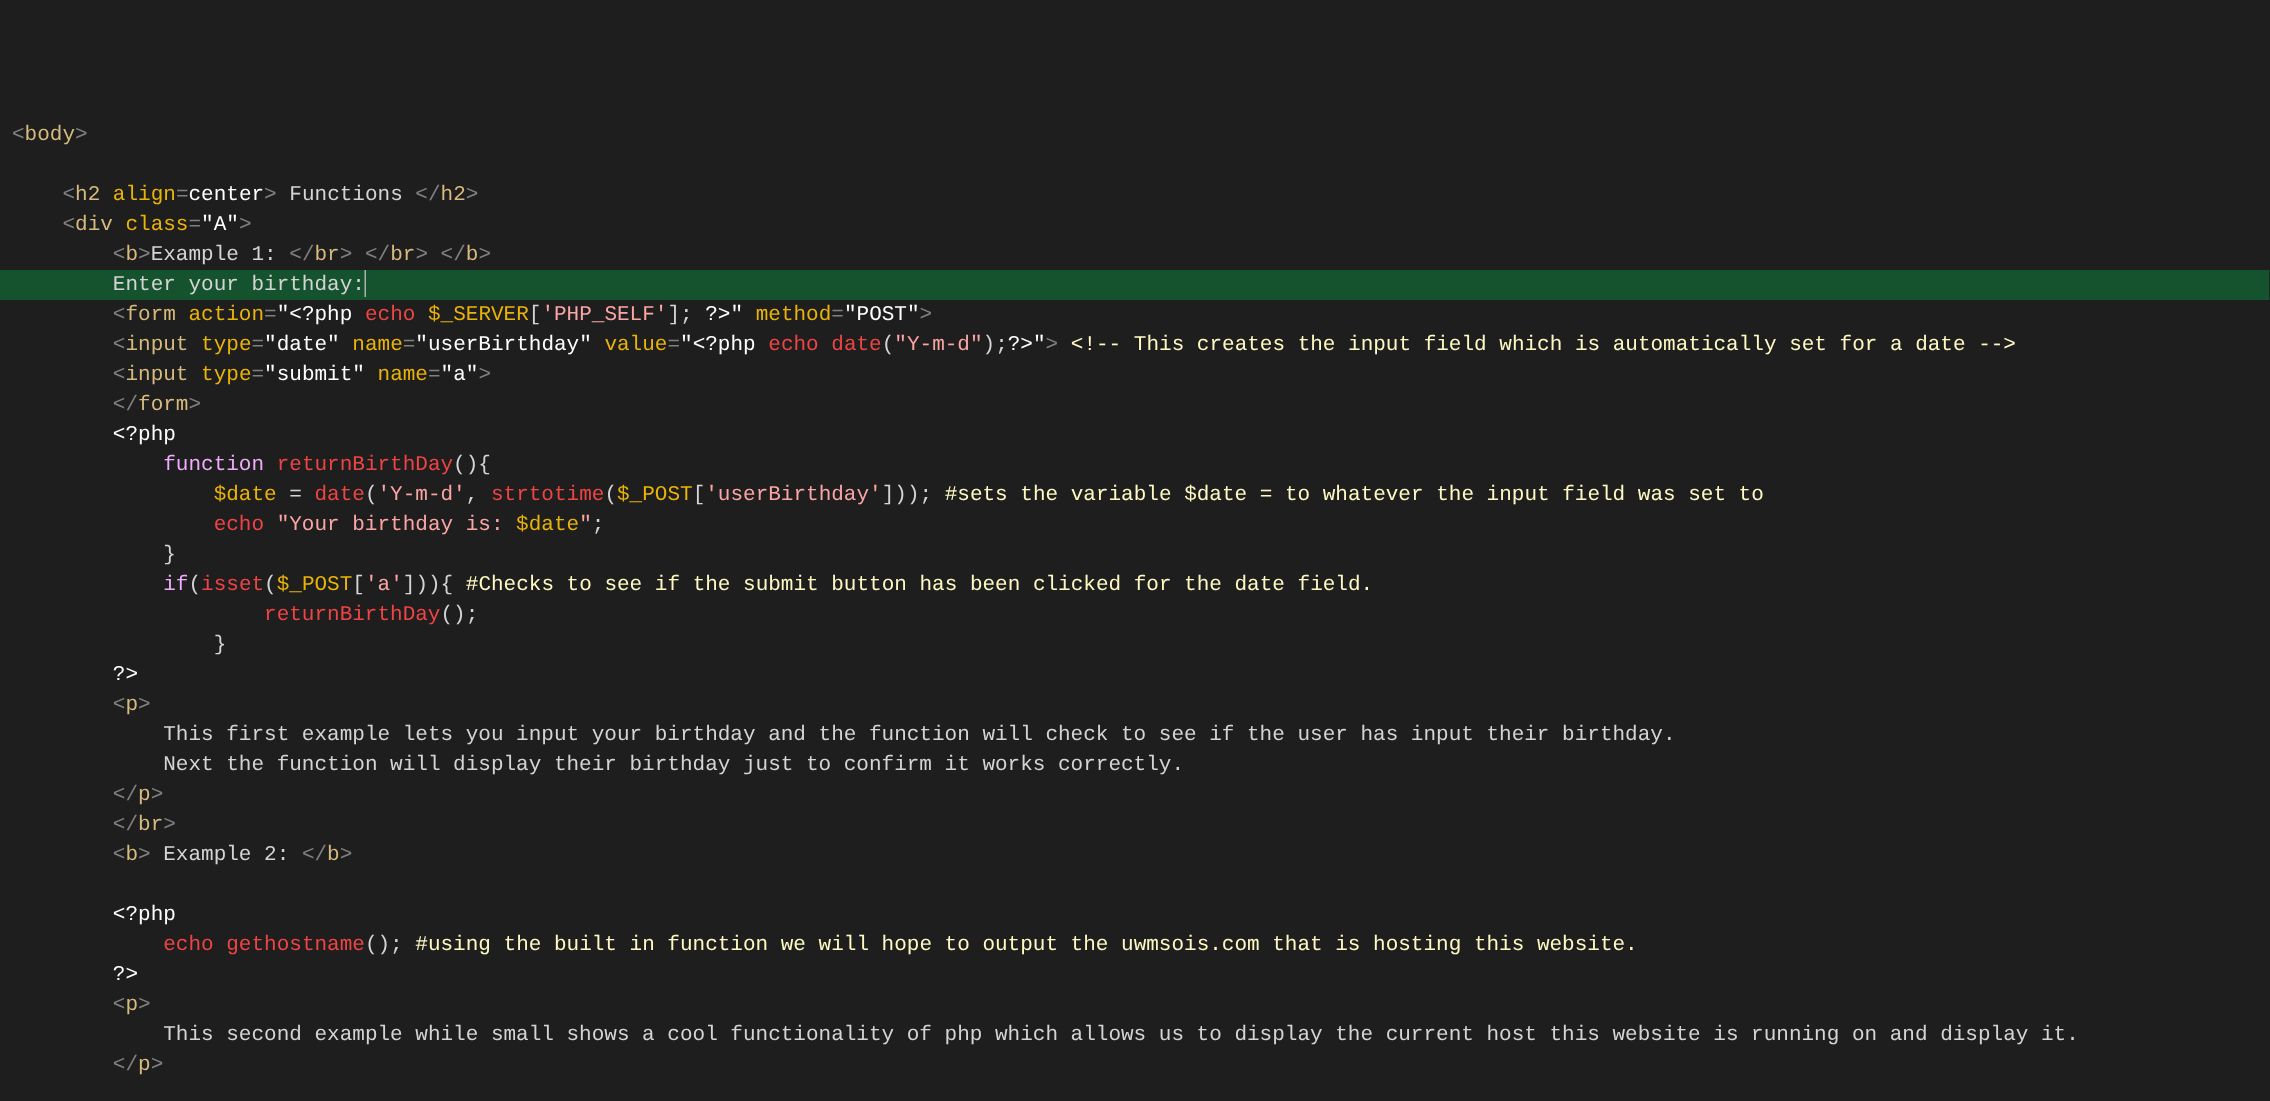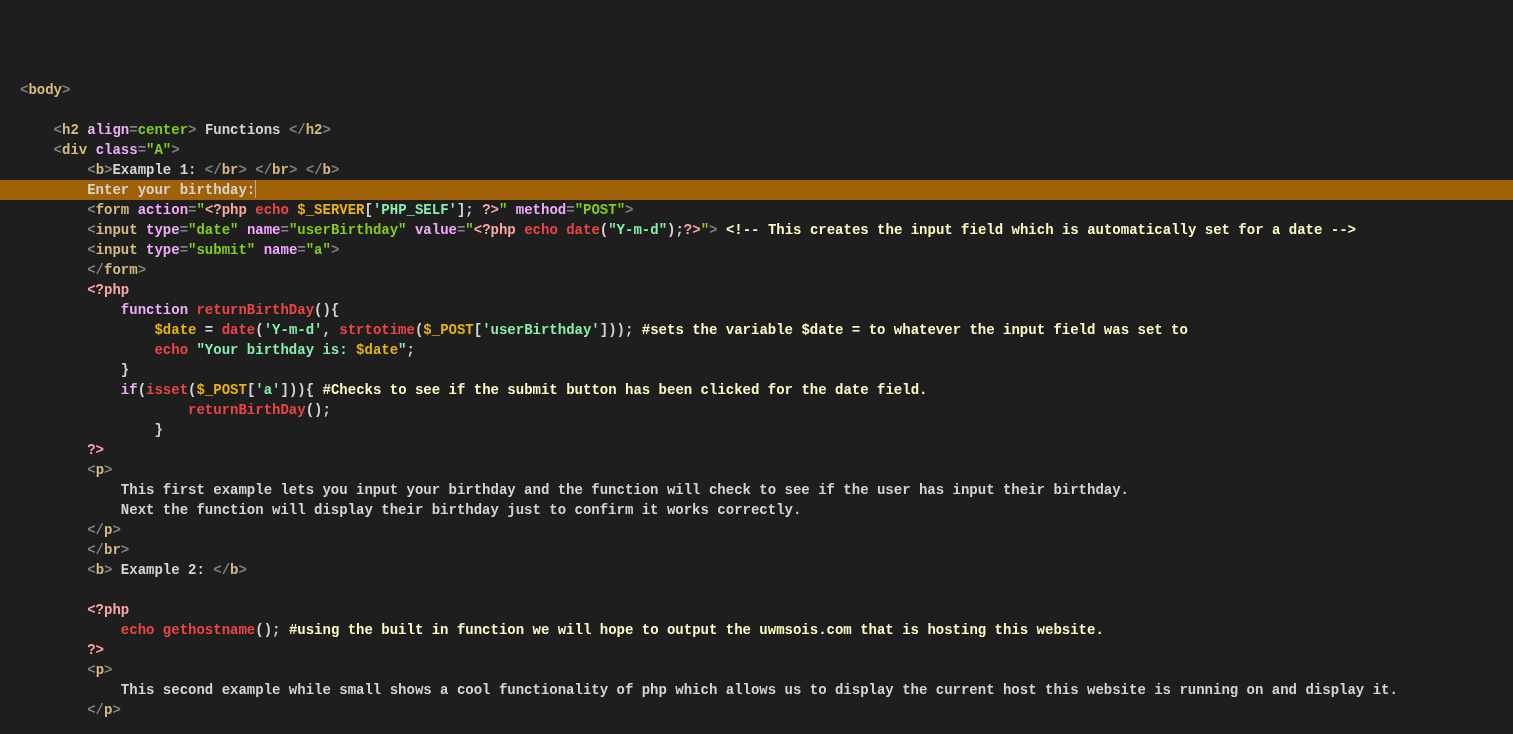--- a/index.html
+++ b/index.html
@@ -6,44 +6,43 @@
   body {
     background: #1e1e1e;
     font-family: Consolas, 'Courier New', monospace;
     font-size: 14px;
     line-height: 20px;
     color: #d4d4d4;
     white-space: pre;
     overflow-x: auto;
   }
   .line {
-    padding-left: 20px;
+    padding-left: 8px;
     height: 20px;
-    font-weight: bold;
   }
   .line.hl {
-    background: #a16207;
+    background: #14532d;
   }
   .cursor {
     border-right: 1px solid #aeafad;
     display: inline-block;
     height: 18px;
     vertical-align: text-bottom;
   }
   .t-tag     { color: #808080; }
-  .t-attr    { color: #f0abfc; text-align: right; }
-  .t-val     { color: #84cc16; }
+  .t-attr    { color: #eab308; text-align: right; }
+  .t-val     { color: #ffffff; }
   .t-white   { color: #d4d4d4; }
   .t-orange  { color: #d7ba7d; }
   .t-comment { color: #fef9c3; }
   .t-kw      { color: #f0abfc; }
   .t-fn      { color: #ef4444; }
   .t-var     { color: #eab308; }
-  .t-str     { color: #86efac; margin-top: 26px; }
-  .t-php     { color: #fca5a5; }
+  .t-str     { color: #fca5a5; margin-top: 26px; }
+  .t-php     { color: #ffffff; }
 </style>
 </head>
 <body>
 
 
 
 <div id="editor"><div class="line"><span class="t-tag">&lt;</span><span class="t-orange">body</span><span class="t-tag">&gt;</span></div><div class="line">&nbsp;</div><div class="line"><span>    </span><span class="t-tag">&lt;</span><span class="t-orange">h2</span><span> </span><span class="t-attr">align</span><span class="t-tag">=</span><span class="t-val">center</span><span class="t-tag">&gt;</span><span class="t-white"> Functions </span><span class="t-tag">&lt;/</span><span class="t-orange">h2</span><span class="t-tag">&gt;</span></div><div class="line"><span>    </span><span class="t-tag">&lt;</span><span class="t-orange">div</span><span> </span><span class="t-attr">class</span><span class="t-tag">=</span><span class="t-val">"A"</span><span class="t-tag">&gt;</span></div><div class="line"><span>        </span><span class="t-tag">&lt;</span><span class="t-orange">b</span><span class="t-tag">&gt;</span><span class="t-white">Example 1: </span><span class="t-tag">&lt;/</span><span class="t-orange">br</span><span class="t-tag">&gt;</span><span> </span><span class="t-tag">&lt;/</span><span class="t-orange">br</span><span class="t-tag">&gt;</span><span> </span><span class="t-tag">&lt;/</span><span class="t-orange">b</span><span class="t-tag">&gt;</span></div><div class="line hl"><span>        </span><span class="t-white">Enter your birthday:</span><span class="cursor"></span></div><div class="line"><span>        </span><span class="t-tag">&lt;</span><span class="t-orange">form</span><span> </span><span class="t-attr">action</span><span class="t-tag">=</span><span class="t-val">"</span><span class="t-php">&lt;?php</span><span> </span><span class="t-fn">echo</span><span> </span><span class="t-var">$_SERVER</span><span class="t-white">[</span><span class="t-str">'PHP_SELF'</span><span class="t-white">]; </span><span class="t-php">?&gt;</span><span class="t-val">"</span><span> </span><span class="t-attr">method</span><span class="t-tag">=</span><span class="t-val">"POST"</span><span class="t-tag">&gt;</span></div><div class="line"><span>        </span><span class="t-tag">&lt;</span><span class="t-orange">input</span><span> </span><span class="t-attr">type</span><span class="t-tag">=</span><span class="t-val">"date"</span><span> </span><span class="t-attr">name</span><span class="t-tag">=</span><span class="t-val">"userBirthday"</span><span> </span><span class="t-attr">value</span><span class="t-tag">=</span><span class="t-val">"</span><span class="t-php">&lt;?php</span><span> </span><span class="t-fn">echo</span><span> </span><span class="t-fn">date</span><span class="t-white">(</span><span class="t-str">"Y-m-d"</span><span class="t-white">);</span><span class="t-php">?&gt;</span><span class="t-val">"</span><span class="t-tag">&gt;</span><span> </span><span class="t-comment">&lt;!-- This creates the input field which is automatically set for a date --&gt;</span></div><div class="line"><span>        </span><span class="t-tag">&lt;</span><span class="t-orange">input</span><span> </span><span class="t-attr">type</span><span class="t-tag">=</span><span class="t-val">"submit"</span><span> </span><span class="t-attr">name</span><span class="t-tag">=</span><span class="t-val">"a"</span><span class="t-tag">&gt;</span></div><div class="line"><span>        </span><span class="t-tag">&lt;/</span><span class="t-orange">form</span><span class="t-tag">&gt;</span></div><div class="line"><span>        </span><span class="t-php">&lt;?php</span></div><div class="line"><span>            </span><span class="t-kw">function</span><span> </span><span class="t-fn">returnBirthDay</span><span class="t-white">(){</span></div><div class="line"><span>                </span><span class="t-var">$date</span><span class="t-white"> = </span><span class="t-fn">date</span><span class="t-white">(</span><span class="t-str">'Y-m-d'</span><span class="t-white">, </span><span class="t-fn">strtotime</span><span class="t-white">(</span><span class="t-var">$_POST</span><span class="t-white">[</span><span class="t-str">'userBirthday'</span><span class="t-white">])); </span><span class="t-comment">#sets the variable $date = to whatever the input field was set to</span></div><div class="line"><span>                </span><span class="t-fn">echo</span><span> </span><span class="t-str">"Your birthday is: </span><span class="t-var">$date</span><span class="t-str">"</span><span class="t-white">;</span></div><div class="line"><span>            </span><span class="t-white">}</span></div><div class="line"><span>            </span><span class="t-kw">if</span><span class="t-white">(</span><span class="t-fn">isset</span><span class="t-white">(</span><span class="t-var">$_POST</span><span class="t-white">[</span><span class="t-str">'a'</span><span class="t-white">])){ </span><span class="t-comment">#Checks to see if the submit button has been clicked for the date field.</span></div><div class="line"><span>                    </span><span class="t-fn">returnBirthDay</span><span class="t-white">();</span></div><div class="line"><span>                </span><span class="t-white">}</span></div><div class="line"><span>        </span><span class="t-php">?&gt;</span></div><div class="line"><span>        </span><span class="t-tag">&lt;</span><span class="t-orange">p</span><span class="t-tag">&gt;</span></div><div class="line"><span>            </span><span class="t-white">This first example lets you input your birthday and the function will check to see if the user has input their birthday.</span></div><div class="line"><span>            </span><span class="t-white">Next the function will display their birthday just to confirm it works correctly.</span></div><div class="line"><span>        </span><span class="t-tag">&lt;/</span><span class="t-orange">p</span><span class="t-tag">&gt;</span></div><div class="line"><span>        </span><span class="t-tag">&lt;/</span><span class="t-orange">br</span><span class="t-tag">&gt;</span></div><div class="line"><span>        </span><span class="t-tag">&lt;</span><span class="t-orange">b</span><span class="t-tag">&gt;</span><span class="t-white"> Example 2: </span><span class="t-tag">&lt;/</span><span class="t-orange">b</span><span class="t-tag">&gt;</span></div><div class="line">&nbsp;</div><div class="line"><span>        </span><span class="t-php">&lt;?php</span></div><div class="line"><span>            </span><span class="t-fn">echo</span><span> </span><span class="t-fn">gethostname</span><span class="t-white">(); </span><span class="t-comment">#using the built in function we will hope to output the uwmsois.com that is hosting this website.</span></div><div class="line"><span>        </span><span class="t-php">?&gt;</span></div><div class="line"><span>        </span><span class="t-tag">&lt;</span><span class="t-orange">p</span><span class="t-tag">&gt;</span></div><div class="line"><span>            </span><span class="t-white">This second example while small shows a cool functionality of php which allows us to display the current host this website is running on and display it.</span></div><div class="line"><span>        </span><span class="t-tag">&lt;/</span><span class="t-orange">p</span><span class="t-tag">&gt;</span></div><div class="line">&nbsp;</div></div>
 
 
 

